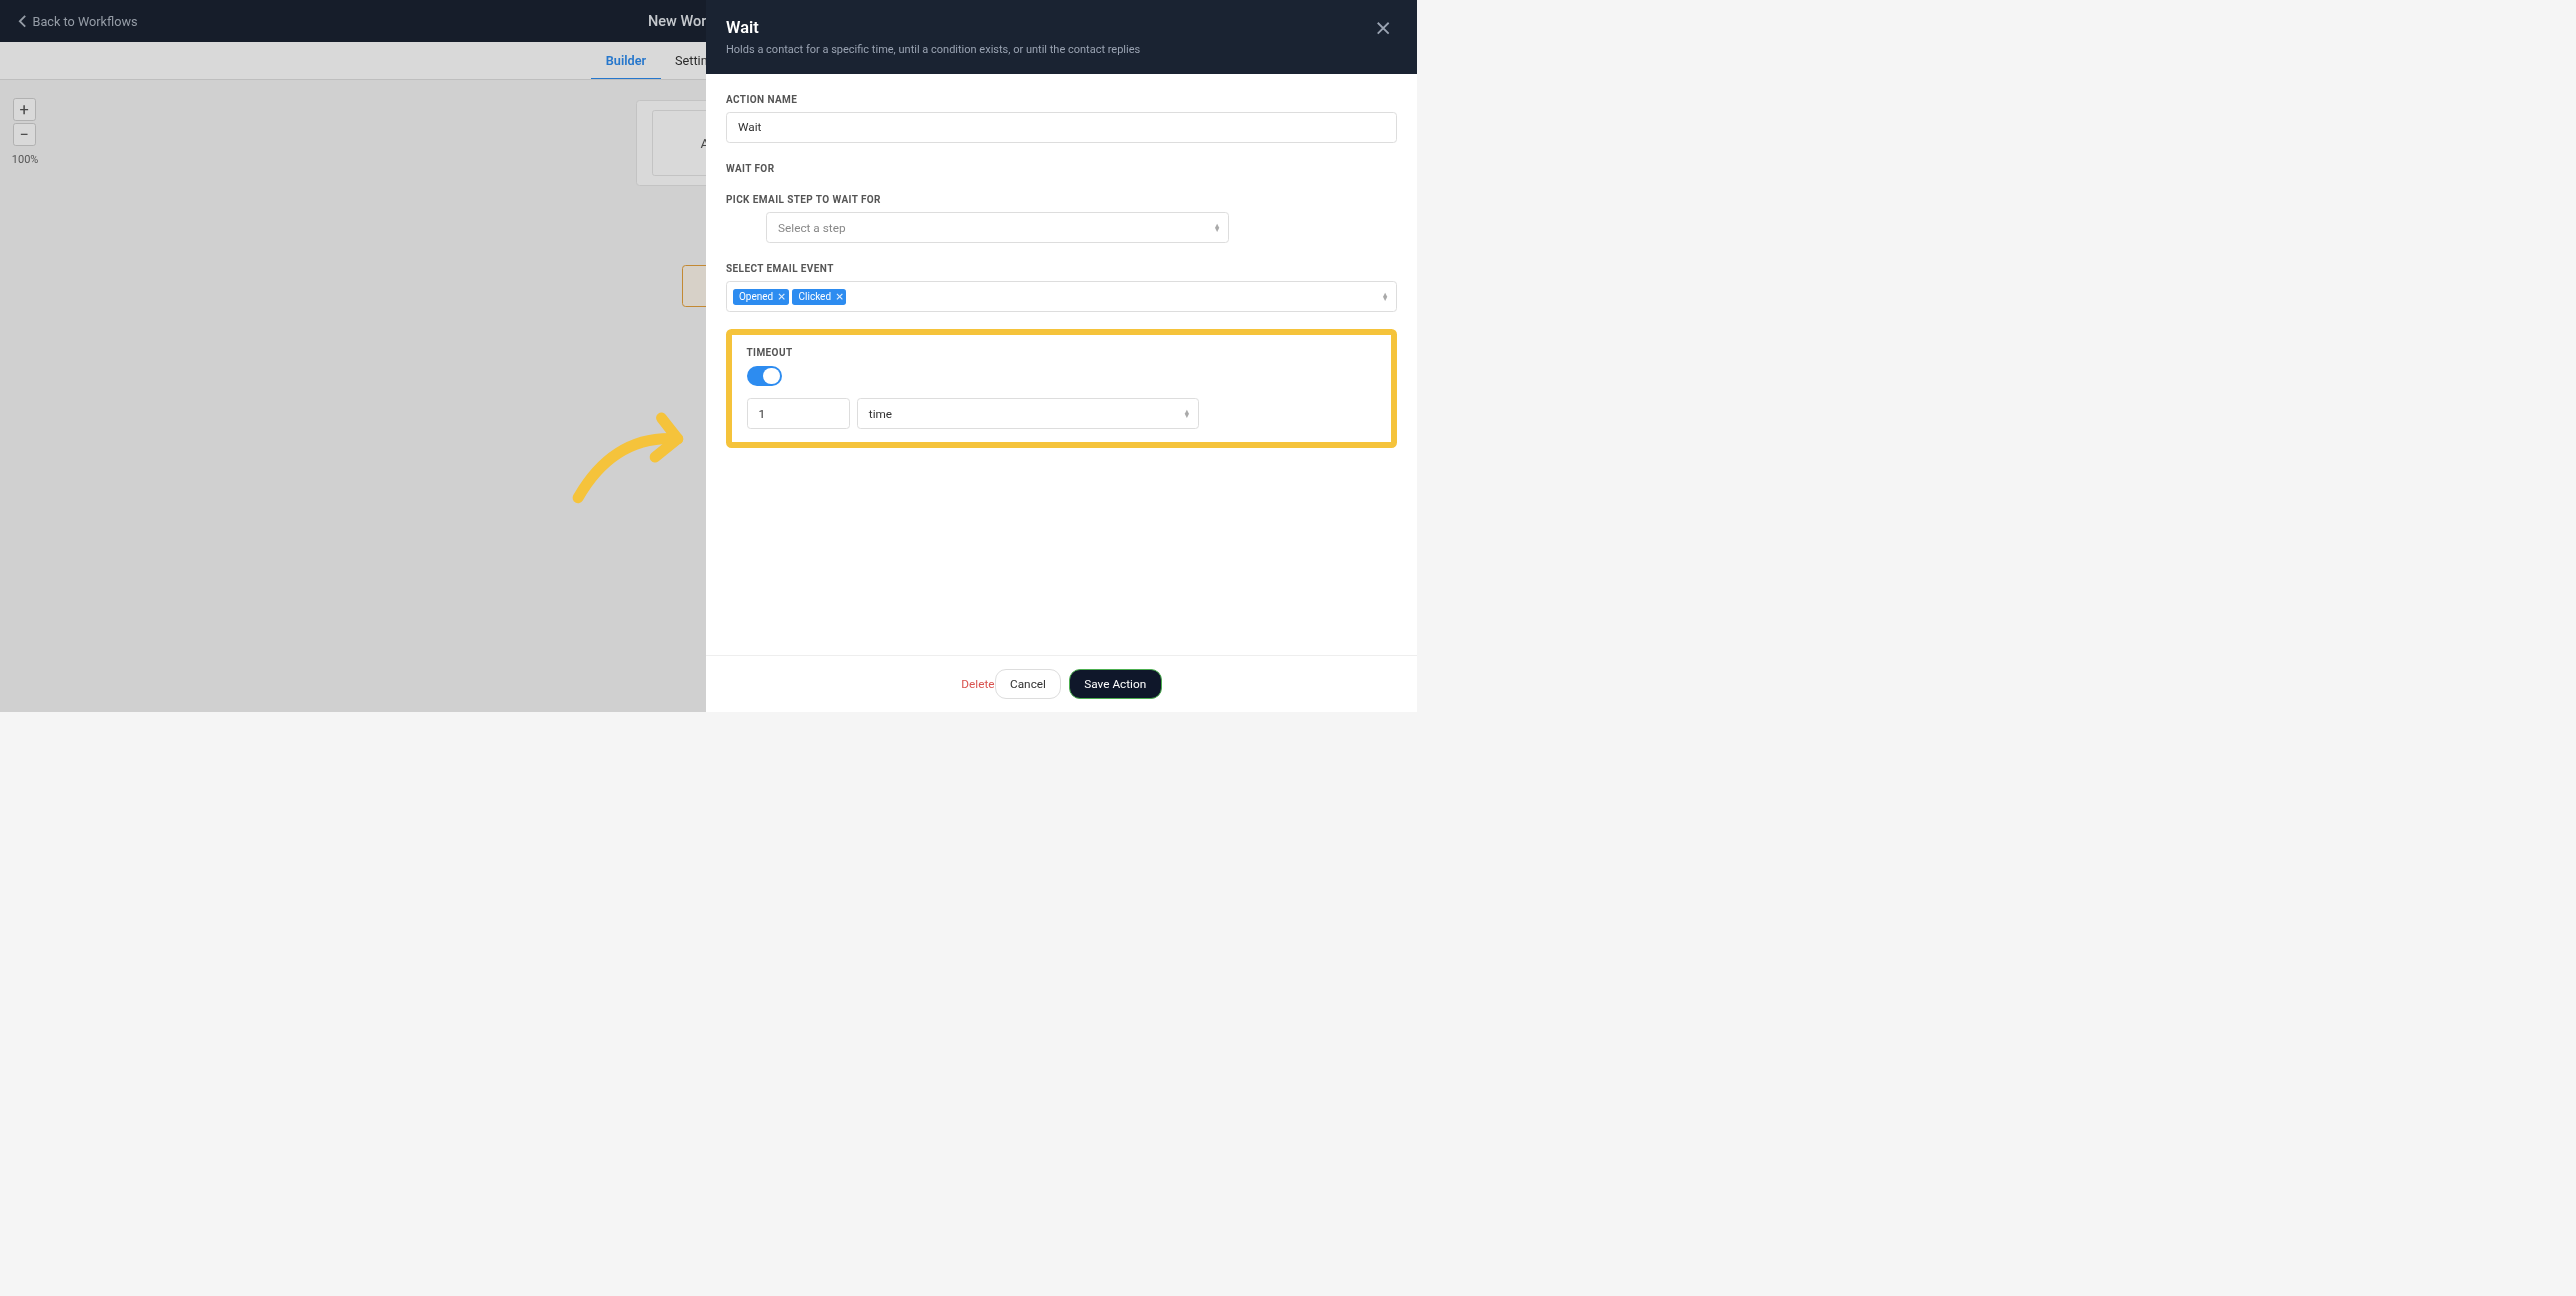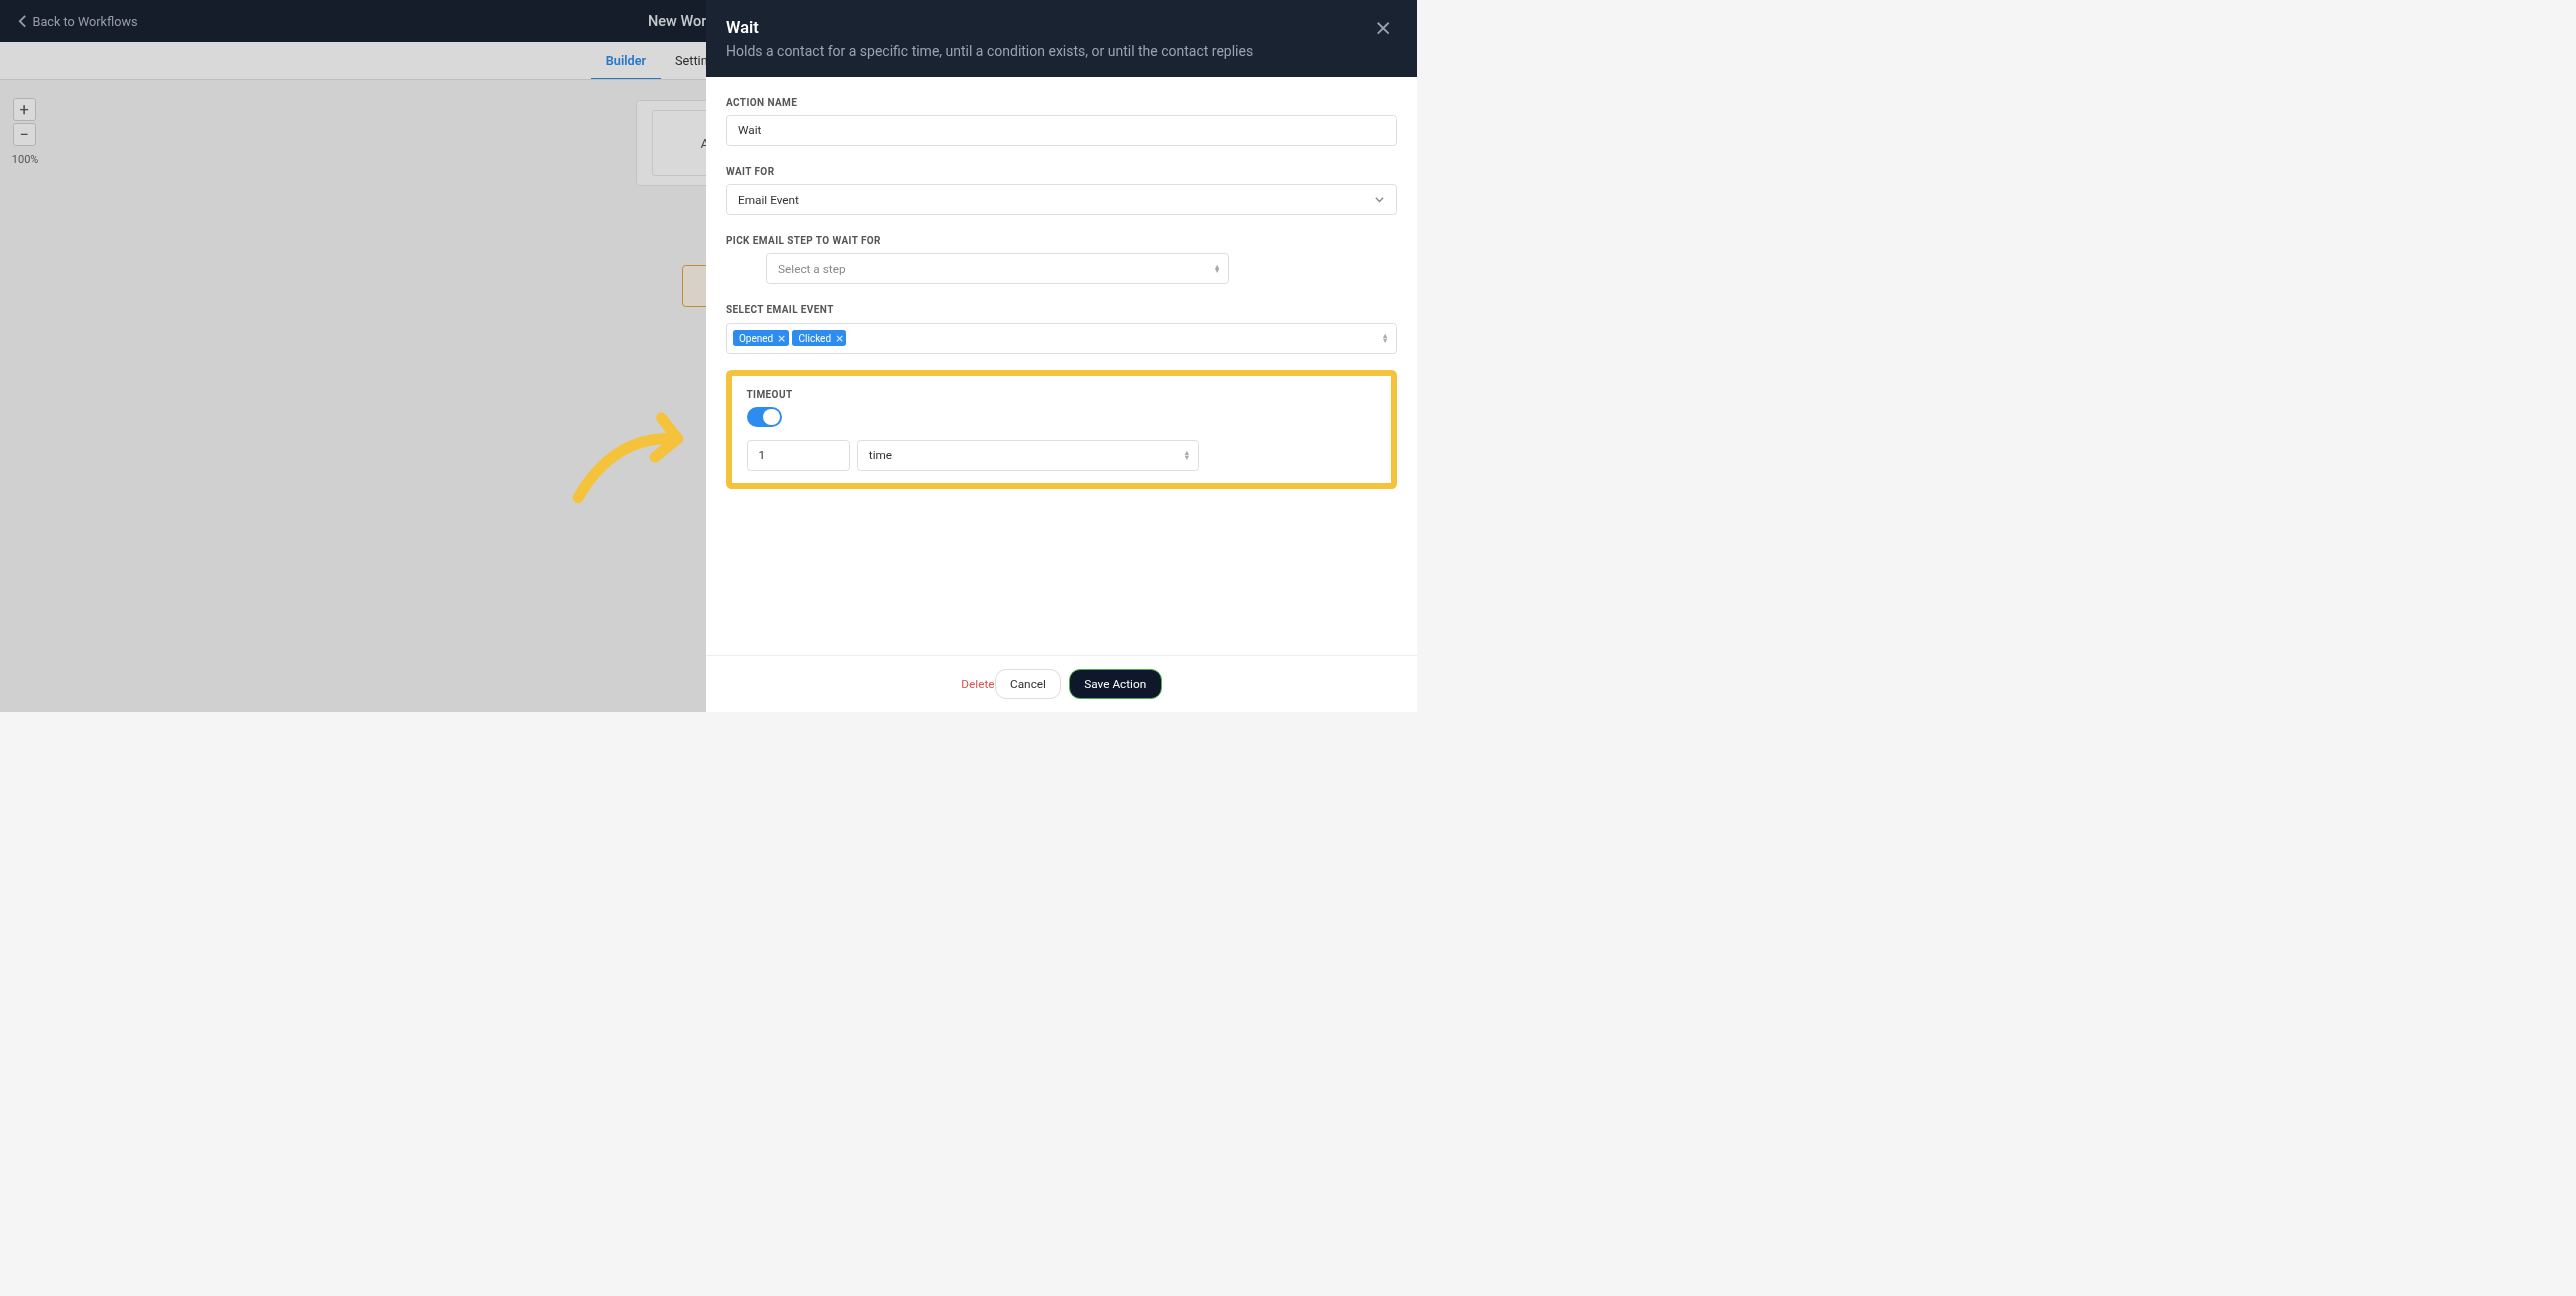--- a/index.html
+++ b/index.html
@@ -150,21 +150,21 @@
       justify-content: space-between;
     }
     .panel-header-text h2 {
       color: #fff;
       font-size: 16.4px;
       font-weight: 600;
       margin-bottom: 5.5px;
     }
     .panel-header-text p {
       color: #9aa3b2;
-      font-size: 14px;
+      font-size: 11px;
     }
     .close-btn {
       color: #9aa3b2;
       cursor: pointer;
       padding: 1.8px;
     }
     
     .panel-body {
       flex: 1;
       padding: 20px;
@@ -364,28 +364,20 @@
   </div>
 
   <div class="panel-body">
     <div class="form-row">
       <label class="form-label">ACTION NAME</label>
       <input class="form-input" value="Wait" style="">
     </div>
 
     <div class="form-row">
       <label class="form-label">WAIT FOR</label>
-      <div class="form-select">
-        <span>Email Event</span>
-        <span class="caret">
-          <svg width="11" height="7.3" viewBox="0 0 12 8">
-              <path d="M2 2 L6 6 L10 2" stroke="#888" stroke-width="1.5" fill="none"></path>
-            </svg>
-        </span>
-      </div>
     </div>
 
     <div class="form-row">
       <label class="form-label">PICK EMAIL STEP TO WAIT FOR</label>
       <div class="form-select step-select">
         <span style="color:#888">Select a step</span>
         <span class="stepper-caret">
             <span>▲</span>
             <span>▼</span>
           </span>

